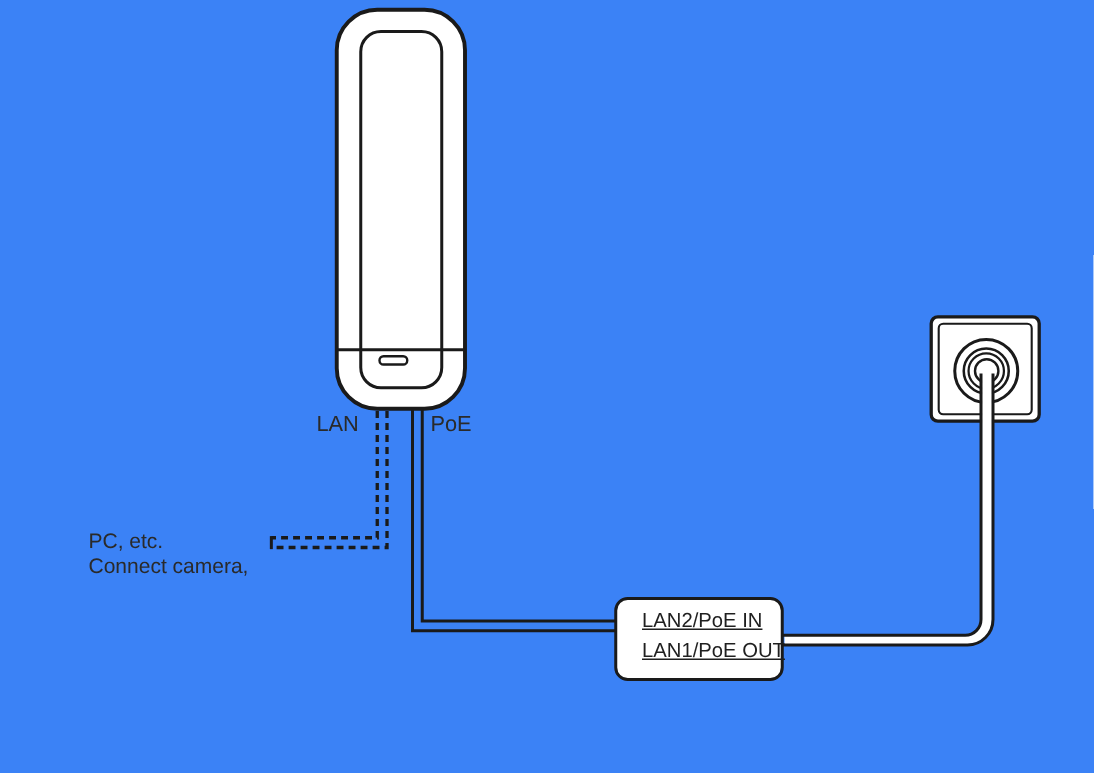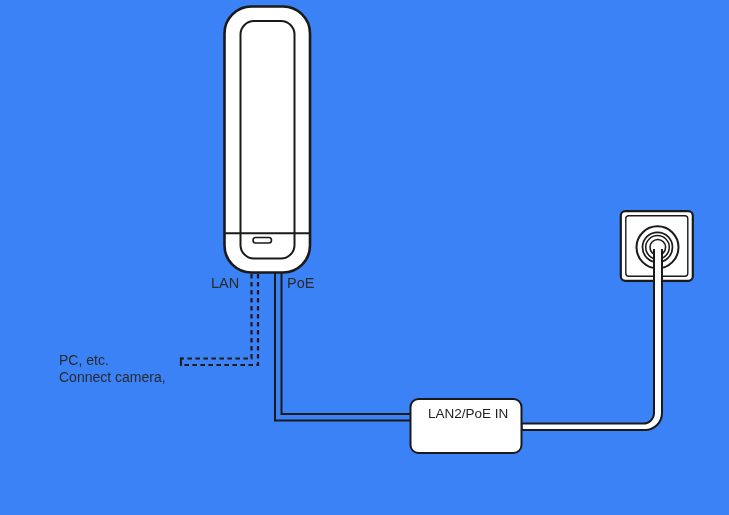--- a/index.html
+++ b/index.html
@@ -39,20 +39,21 @@
     white-space: nowrap;
   }
   .injector-labels {
     position: absolute;
     left: 428px;
     top: 404px;
     color: #1f1f1f;
     font-size: 13.5px;
     line-height: 19.5px;
     white-space: nowrap;
+    text-decoration: underline;
   }
 </style>
 </head>
 <body>
 
 <div class="stage">
 
   <svg width="729" height="515" viewBox="0 0 729 515">
 
     <g fill="none" stroke="#1a1a1a">
@@ -95,15 +96,16 @@
 
   <div class="label lbl-poe">PoE</div>
 
   <div class="note">
     <div>PC, etc.</div>
     <div>Connect camera,</div>
   </div>
 
   <div class="injector-labels">
     <div>LAN2/PoE IN</div>
+    <div>LAN1/PoE OUT</div>
   </div>
 
 </div>
 
 </body></html>

